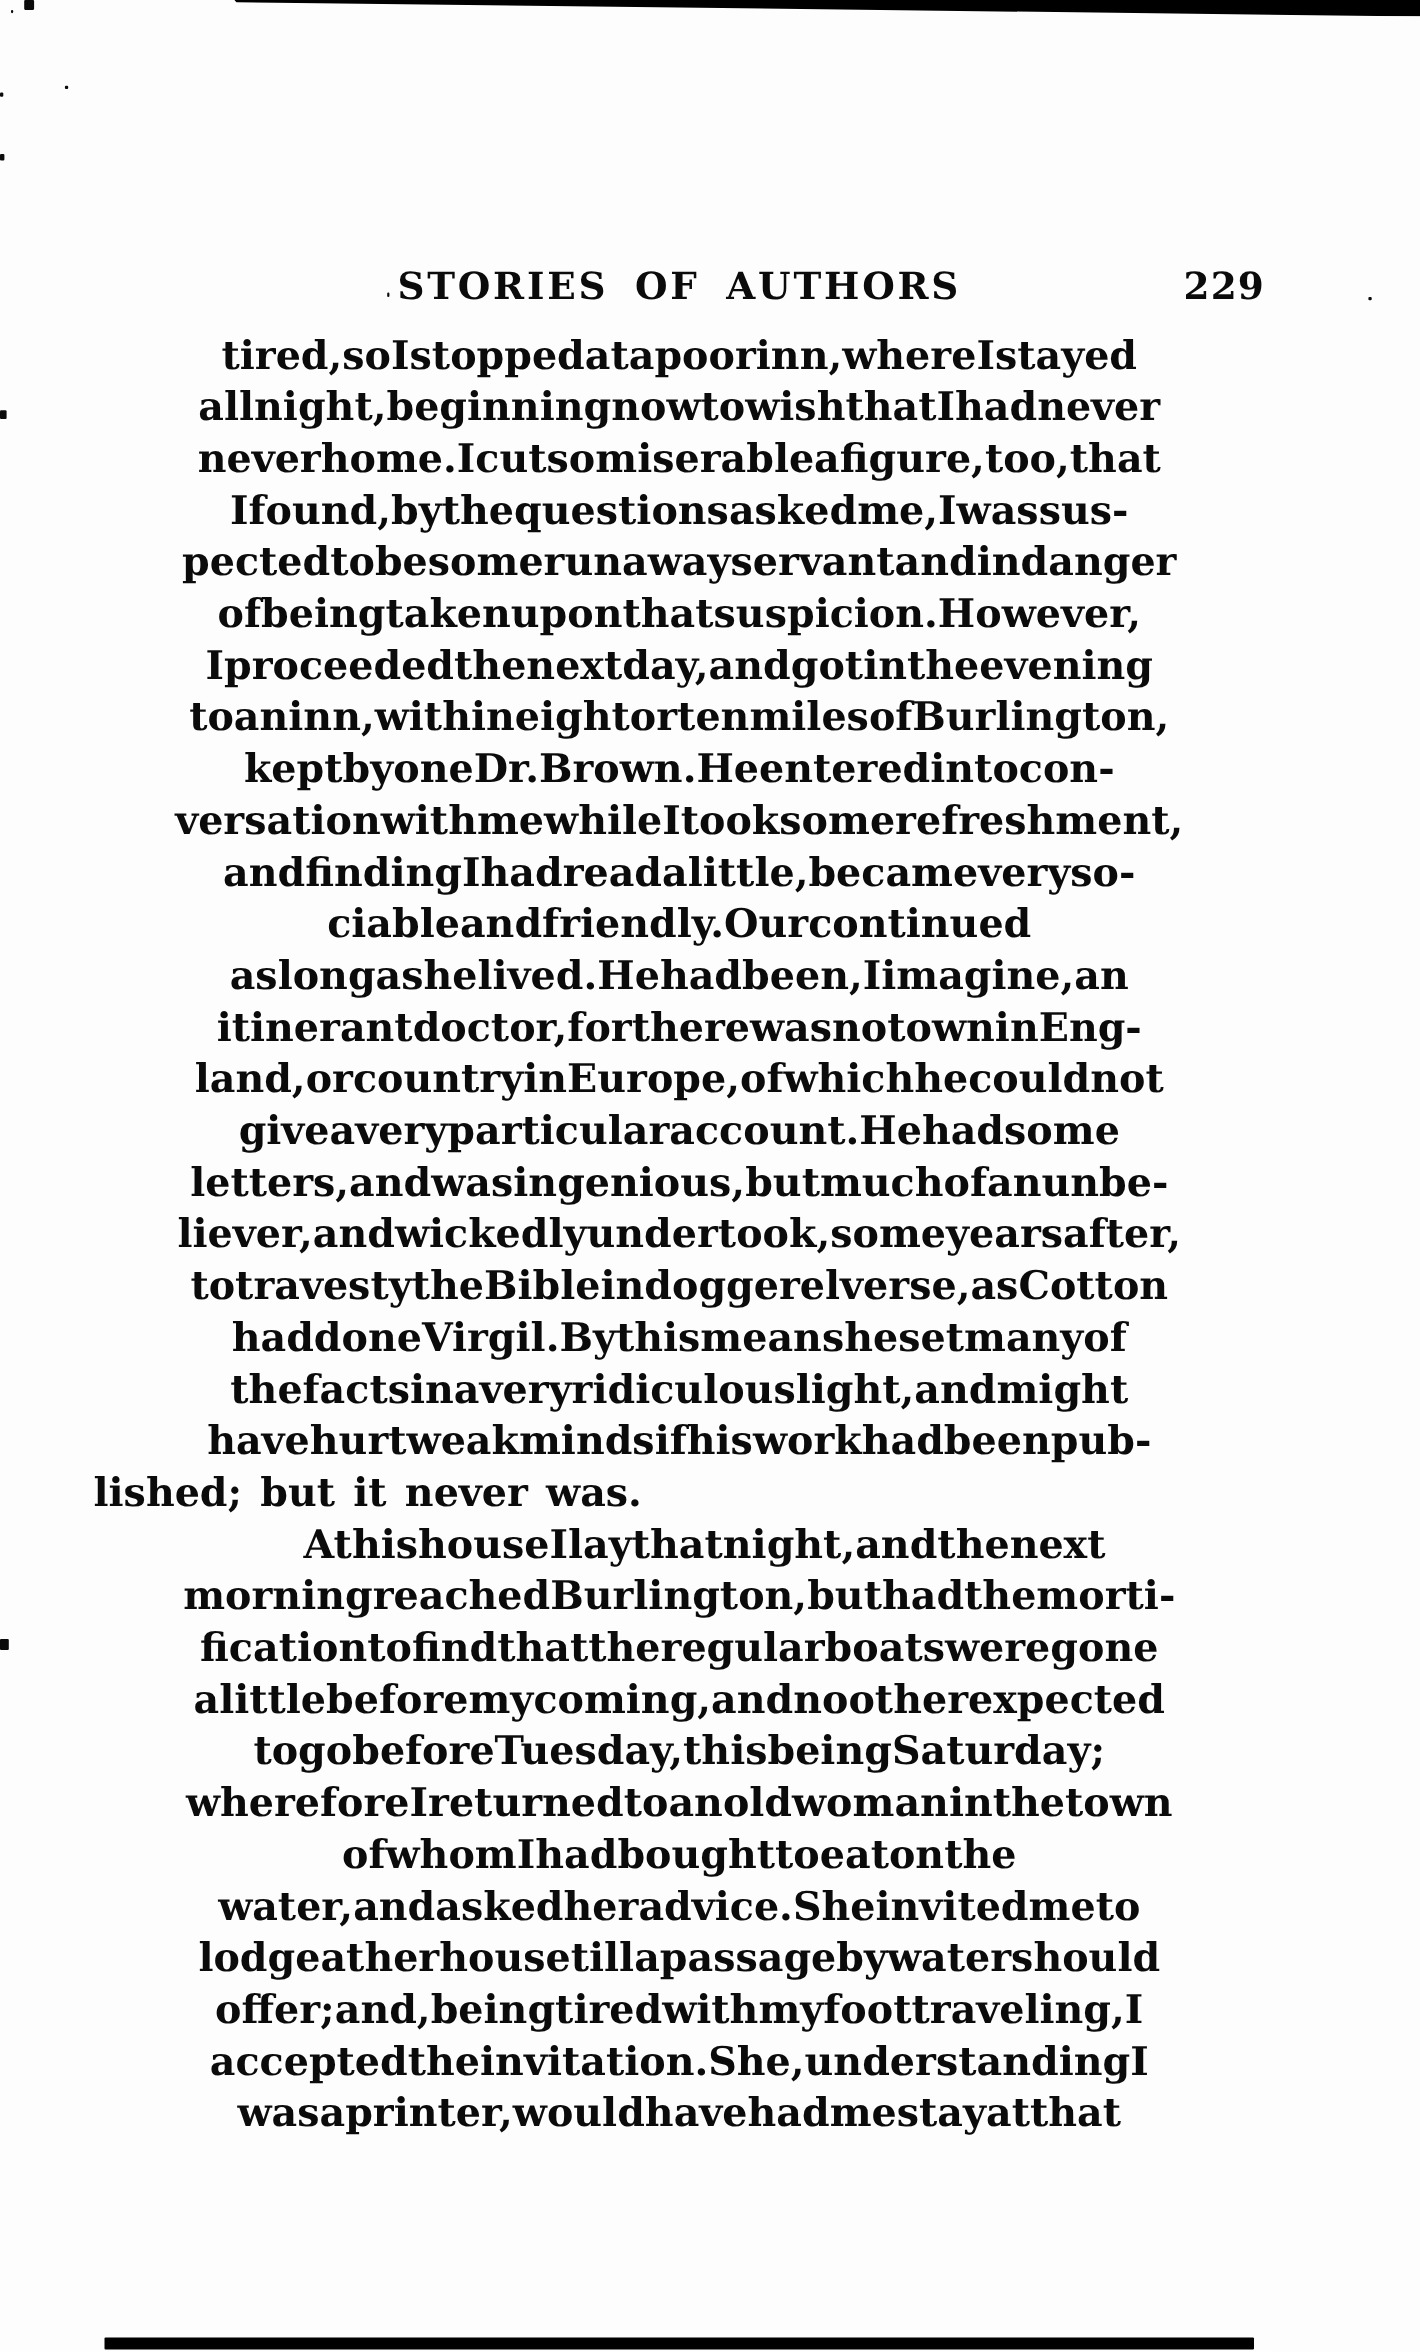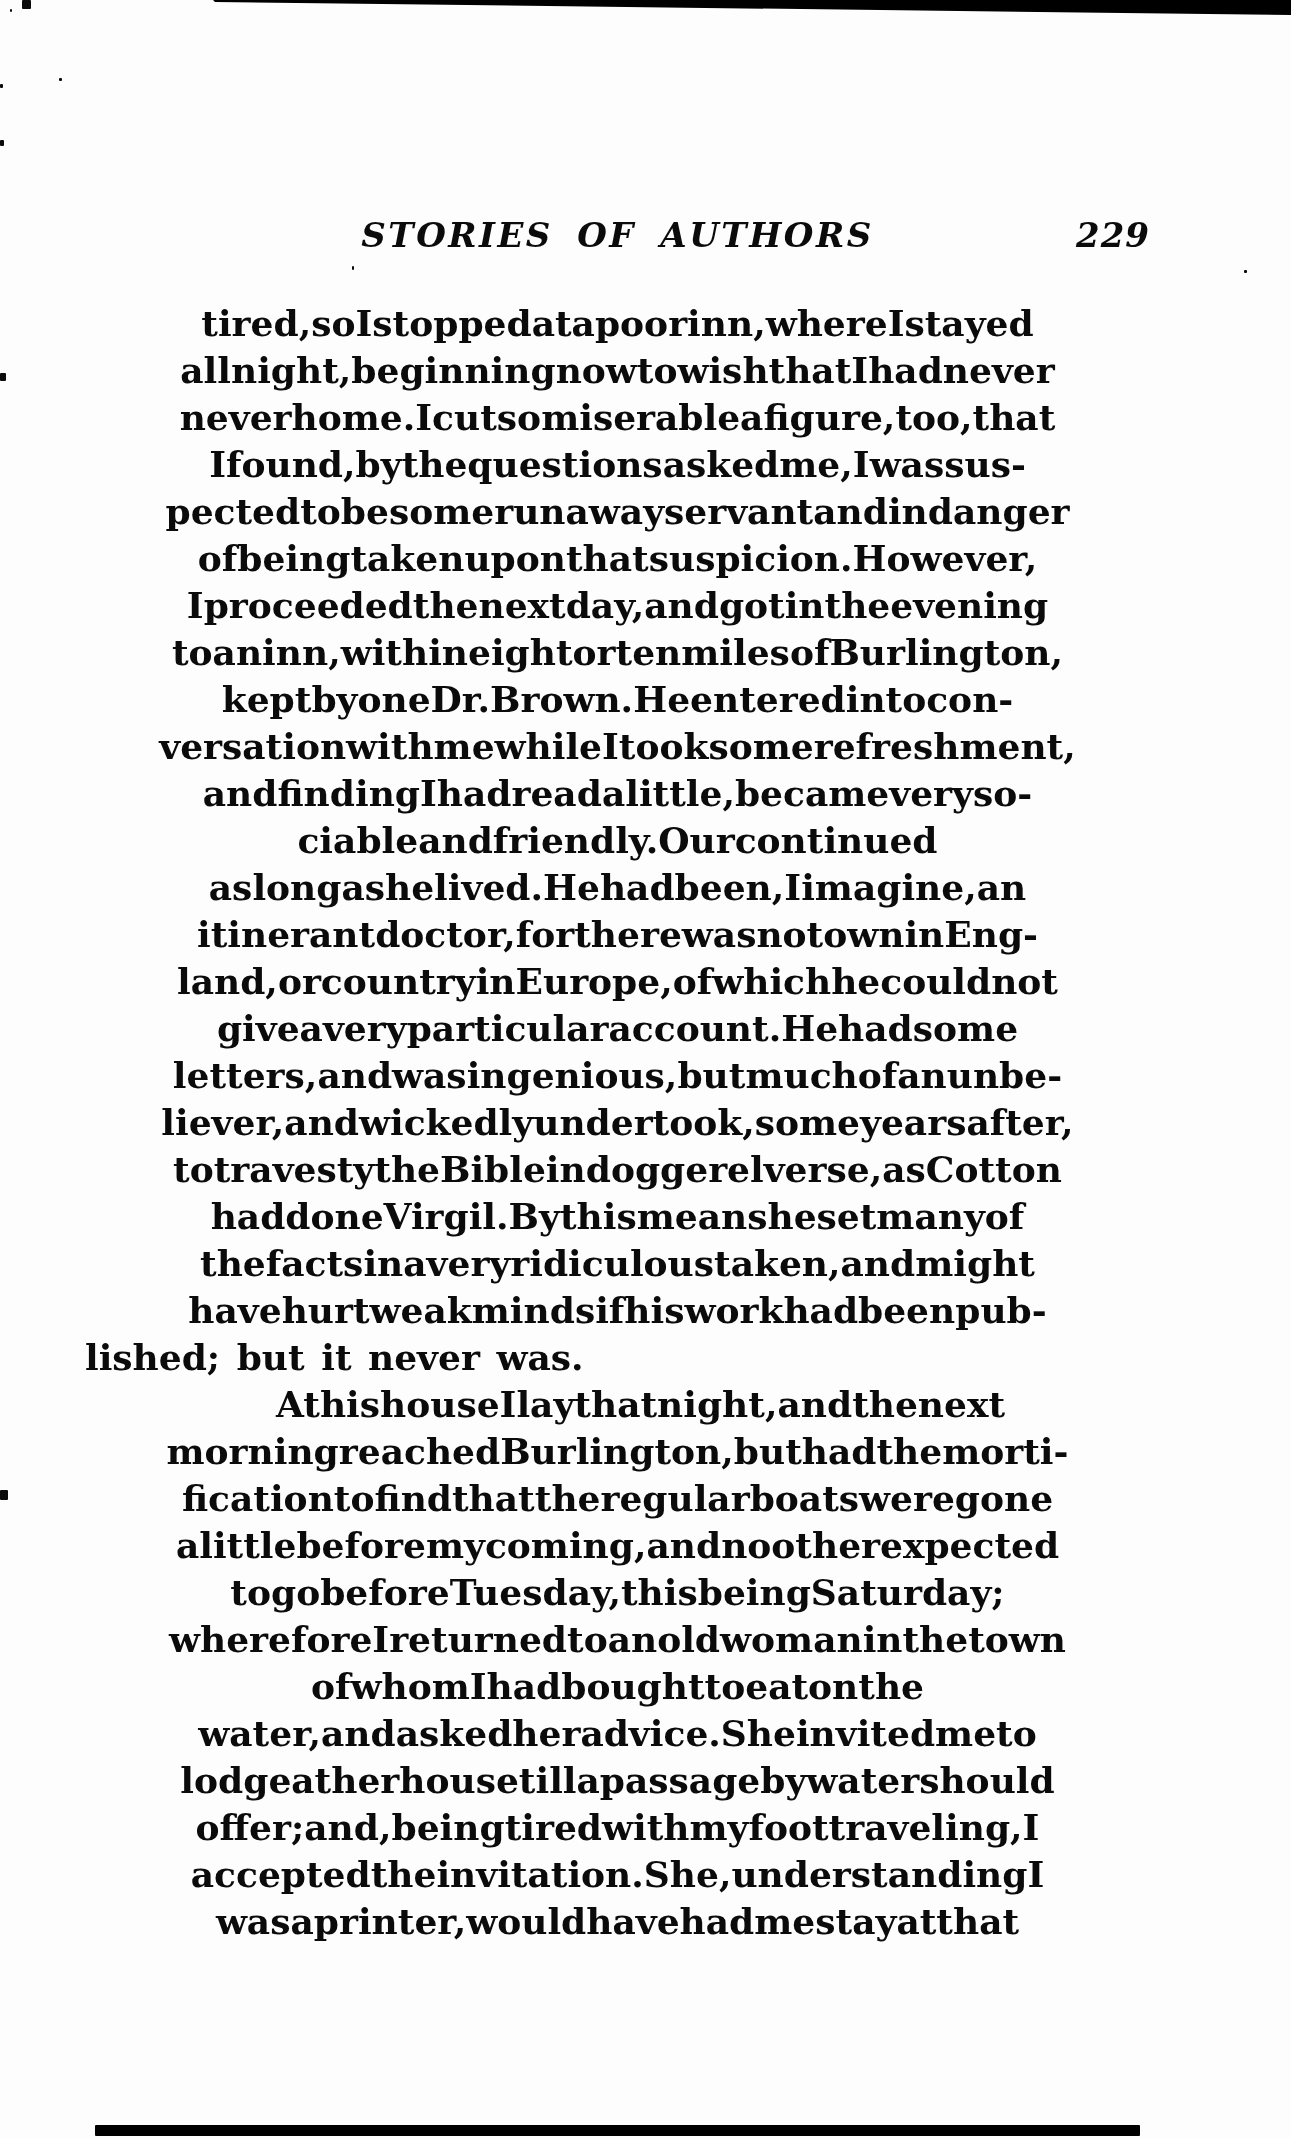--- a/index.html
+++ b/index.html
@@ -25,21 +25,21 @@
   .sp2{left:10px;top:9px;width:2px;height:3px;}
   .sp3{left:59px;top:78px;width:3px;height:3px;}
   .sp4{left:0;top:84px;width:3px;height:4px;}
   .sp5{left:0;top:140px;width:4px;height:6px;}
   .sp6{left:0;top:373px;width:6px;height:8px;}
   .sp7{left:0;top:1490px;width:8px;height:10px;}
   .sp8{left:352px;top:266px;width:2px;height:4px;}
   .sp9{left:1244px;top:270px;width:3px;height:3px;}
 
   
-  .header{position:absolute;left:85px;top:214px;width:1065px;height:42px;line-height:42px;font-style:italic;}
+  .header{position:absolute;left:85px;top:240px;width:1065px;height:42px;line-height:42px;}
   .running-head{
     display:block;text-align:center;
     font-size:34px;font-weight:bold;letter-spacing:2.5px;word-spacing:10px;
   }
   .page-number{
     position:absolute;right:0;top:0;
     font-size:34px;font-weight:bold;letter-spacing:1px;
   }
 
   
@@ -89,21 +89,21 @@
       <div class="line"><span>and</span><span>finding</span><span>I</span><span>had</span><span>read</span><span>a</span><span>little,</span><span>became</span><span>very</span><span>so-</span></div>
       <div class="line"><span>ciable</span><span>and</span><span>friendly.</span><span>Our</span><span>continued</span></div>
       <div class="line"><span>as</span><span>long</span><span>as</span><span>he</span><span>lived.</span><span>He</span><span>had</span><span>been,</span><span>I</span><span>imagine,</span><span>an</span></div>
       <div class="line"><span>itinerant</span><span>doctor,</span><span>for</span><span>there</span><span>was</span><span>no</span><span>town</span><span>in</span><span>Eng-</span></div>
       <div class="line"><span>land,</span><span>or</span><span>country</span><span>in</span><span>Europe,</span><span>of</span><span>which</span><span>he</span><span>could</span><span>not</span></div>
       <div class="line"><span>give</span><span>a</span><span>very</span><span>particular</span><span>account.</span><span>He</span><span>had</span><span>some</span></div>
       <div class="line"><span>letters,</span><span>and</span><span>was</span><span>ingenious,</span><span>but</span><span>much</span><span>of</span><span>an</span><span>unbe-</span></div>
       <div class="line"><span>liever,</span><span>and</span><span>wickedly</span><span>undertook,</span><span>some</span><span>years</span><span>after,</span></div>
       <div class="line"><span>to</span><span>travesty</span><span>the</span><span>Bible</span><span>in</span><span>doggerel</span><span>verse,</span><span>as</span><span>Cotton</span></div>
       <div class="line"><span>had</span><span>done</span><span>Virgil.</span><span>By</span><span>this</span><span>means</span><span>he</span><span>set</span><span>many</span><span>of</span></div>
-      <div class="line"><span>the</span><span>facts</span><span>in</span><span>a</span><span>very</span><span>ridiculous</span><span>taken,</span><span>and</span><span>might</span></div>
+      <div class="line"><span>the</span><span>facts</span><span>in</span><span>a</span><span>very</span><span>ridiculous</span><span>light,</span><span>and</span><span>might</span></div>
       <div class="line"><span>have</span><span>hurt</span><span>weak</span><span>minds</span><span>if</span><span>his</span><span>work</span><span>had</span><span>been</span><span>pub-</span></div>
       <div class="line nojust">lished; but it never was.</div>
       <div class="line indent"><span>At</span><span>his</span><span>house</span><span>I</span><span>lay</span><span>that</span><span>night,</span><span>and</span><span>the</span><span>next</span></div>
       <div class="line"><span>morning</span><span>reached</span><span>Burlington,</span><span>but</span><span>had</span><span>the</span><span>morti-</span></div>
       <div class="line"><span>fication</span><span>to</span><span>find</span><span>that</span><span>the</span><span>regular</span><span>boats</span><span>were</span><span>gone</span></div>
       <div class="line"><span>a</span><span>little</span><span>before</span><span>my</span><span>coming,</span><span>and</span><span>no</span><span>other</span><span>expected</span></div>
       <div class="line"><span>to</span><span>go</span><span>before</span><span>Tuesday,</span><span>this</span><span>being</span><span>Saturday;</span></div>
       <div class="line"><span>wherefore</span><span>I</span><span>returned</span><span>to</span><span>an</span><span>old</span><span>woman</span><span>in</span><span>the</span><span>town</span></div>
       <div class="line"><span>of</span><span>whom</span><span>I</span><span>had</span><span>bought</span><span>to</span><span>eat</span><span>on</span><span>the</span></div>
       <div class="line"><span>water,</span><span>and</span><span>asked</span><span>her</span><span>advice.</span><span>She</span><span>invited</span><span>me</span><span>to</span></div>

